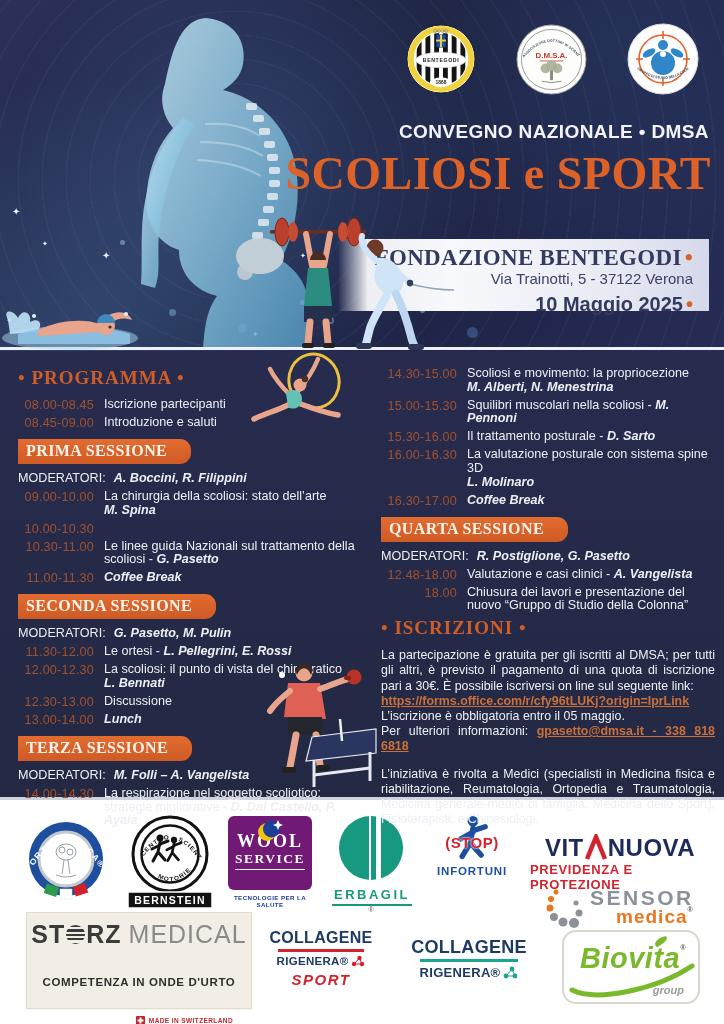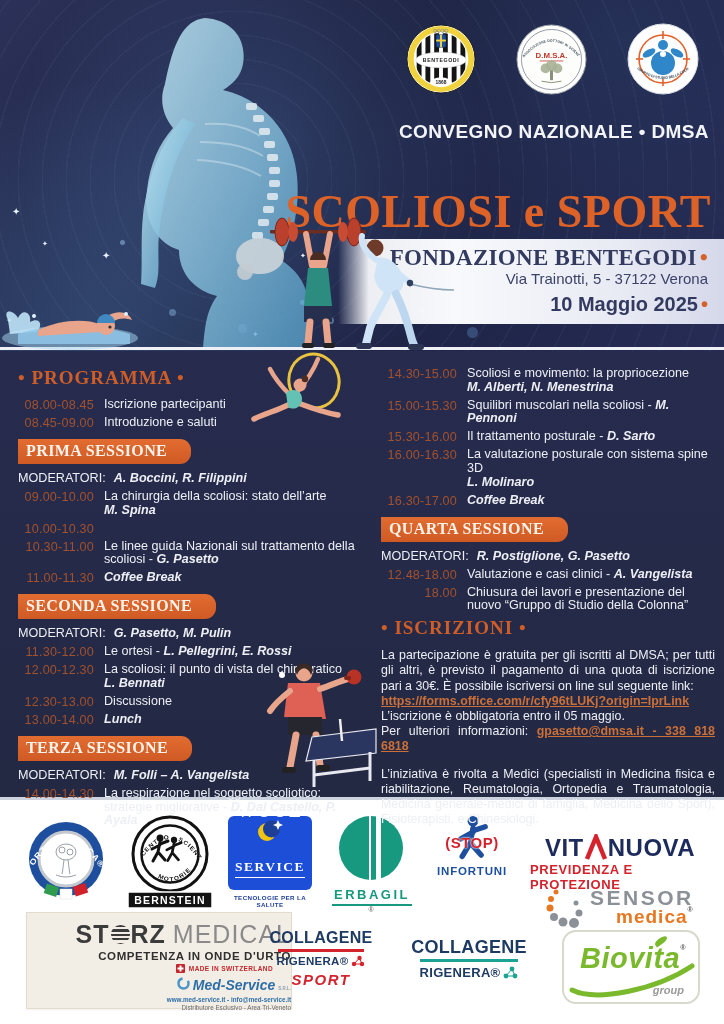--- a/index.html
+++ b/index.html
@@ -1,18 +1,18 @@
 <!DOCTYPE html>
 <html><head>
 <meta charset="utf-8">
 <style>
   html,body{margin:0;padding:0;background:#555;}
   .poster{position:relative;width:724px;height:1024px;margin:0 auto;background:#fff;
           font-family:"Liberation Sans",sans-serif;overflow:hidden;}
-  .serif{font-family:"Liberation Serif",serif;margin-top:38px;}
+  .serif{font-family:"Liberation Serif",serif;}
 
   
   .hero{position:absolute;top:0;left:0;width:724px;height:351px;overflow:hidden;
         background:linear-gradient(130deg,#2b3158 0%,#1d2240 45%,#20264a 75%,#262c55 100%);}
   .rings{position:absolute;inset:0;
          background:repeating-radial-gradient(circle at 235px 180px,rgba(173,199,235,0.05) 0 1.5px,transparent 1.5px 24px);}
   .glow{position:absolute;inset:0;background:
         radial-gradient(circle at 250px 160px,rgba(86,126,192,.30),transparent 46%),
         radial-gradient(circle at 620px 40px,rgba(70,105,170,.18),transparent 40%),
         radial-gradient(circle at 90px 330px,rgba(90,150,210,.28),transparent 35%);}
@@ -22,21 +22,21 @@
          120px 8px 0 0 rgba(160,210,245,.5),170px 30px 0 3px rgba(110,170,225,.3),
          -130px 10px 0 1px rgba(150,200,240,.4),225px -45px 0 1px rgba(150,200,240,.35),
          -180px -60px 0 0 rgba(170,215,250,.45);}
   .sparkles span{position:absolute;color:#eaf4ff;font-size:10px;}
   .anatomy{position:absolute;left:55px;top:4px;z-index:1;}
   .logos{position:absolute;top:23px;right:25px;display:flex;align-items:center;gap:40px;z-index:3;}
   .kicker{position:absolute;top:121px;right:15px;z-index:3;font-size:19px;font-weight:bold;
           color:#f3f4f8;letter-spacing:.4px;}
   .title{position:absolute;top:147px;right:13px;z-index:3;font-family:"Liberation Serif",serif;
          font-weight:bold;font-size:46px;color:#dd6227;letter-spacing:.5px;}
-  .band{position:absolute;top:239px;left:338px;right:0;height:85px;z-index:2;
+  .band{position:absolute;top:239px;left:338px;right:15px;height:72px;z-index:2;
         background:linear-gradient(90deg,rgba(250,250,253,0) 0%,rgba(250,250,253,.94) 8%,#f8f9fc 30%,#e9ebf4 72%,#d5d8ea 100%);
         padding:7px 16px 0 0;text-align:right;box-sizing:border-box;}
   .venue{font-family:"Liberation Serif",serif;font-weight:bold;font-size:23px;color:#333a60;letter-spacing:.3px;line-height:1.05;}
   .addr{font-size:15px;color:#3c4268;}
   .date{font-size:20px;color:#333a60;margin-top:6px;font-weight:bold;}
   .odot{color:#d5622a;margin-left:3px;}
   .hline{position:absolute;left:0;right:0;top:347px;height:3px;background:#eef0f5;z-index:4;}
   .sport-ill{position:absolute;z-index:5;}
 
   
@@ -60,22 +60,22 @@
   .isc-p{color:#edeff4;font-size:12.4px;line-height:15.2px;text-align:justify;margin:0;}
   .lnk{color:#cb7038;font-weight:bold;text-decoration:underline;font-size:12.4px;cursor:pointer;}
   .bold{font-weight:normal;}
   .mt{margin-top:12px;}
 
   
   .sponsors{position:absolute;top:797px;left:0;width:724px;height:227px;background:#fff;
             border-top:3px solid #cdd2df;box-sizing:border-box;}
   .sp{position:absolute;}
   #wool{left:226px;top:16px;width:88px;text-align:center;}
-  .wool-box{width:84px;height:74px;margin:0 auto;background:#1d4ed8;border-radius:6px;position:relative;
-            display:flex;flex-direction:column;justify-content:flex-end;align-items:center;padding-bottom:12px;box-sizing:border-box;}
+  .wool-box{width:84px;height:74px;margin:0 auto;background:#701a75;border-radius:6px;position:relative;
+            display:flex;flex-direction:column;justify-content:flex-end;align-items:center;padding-bottom:20px;box-sizing:border-box;}
   .wool-w{color:#fff;font-family:"Liberation Serif",serif;font-weight:bold;font-size:18px;letter-spacing:2px;line-height:1.05;}
   .wool-s{color:#fff;font-family:"Liberation Serif",serif;font-weight:bold;font-size:13.5px;letter-spacing:1.5px;
           border-bottom:1px solid #fff;padding-bottom:2px;}
   .wool-tag{font-size:6.2px;color:#1e3f97;letter-spacing:.4px;font-weight:bold;margin-top:4px;}
   #erbagil{left:332px;top:16px;width:78px;text-align:center;}
   .erb-circle{width:64px;height:64px;border-radius:50%;background:#16997e;margin:0 auto;position:relative;}
   .erb-bar{position:absolute;left:37px;top:-4px;width:5px;height:72px;background:#fff;}
   .erb-bar2{position:absolute;left:30px;top:-2px;width:1.5px;height:68px;background:#fff;}
   .erb-name{display:inline-block;color:#16997e;font-size:13px;font-weight:bold;letter-spacing:2.5px;
             border-bottom:2px solid #16997e;padding:0 2px 2px;margin-top:7px;}
@@ -86,23 +86,23 @@
   .stop-name{margin-top:14px;color:#1d4f9e;font-size:11.5px;font-weight:bold;letter-spacing:.8px;}
   #vitanuova{left:530px;top:34px;width:180px;}
   .vn-row{display:flex;align-items:flex-end;justify-content:center;}
   .vn-t{font-size:24px;font-weight:bold;color:#1c2a5c;letter-spacing:.5px;line-height:1;}
   .vn-tag{text-align:left;color:#d5232e;font-size:13px;font-weight:bold;letter-spacing:.6px;margin-top:2px;padding-right:4px;}
   #sensor{left:546px;top:86px;width:168px;}
   .sen{display:flex;align-items:center;gap:6px;}
   .sen-col{display:flex;flex-direction:column;}
   .sen-1{color:#8b9196;font-size:21px;font-weight:bold;letter-spacing:2.5px;line-height:1;}
   .sen-2{color:#e87722;font-size:19px;font-weight:bold;letter-spacing:1px;margin-top:-2px;align-self:flex-end;}
-  #storz{left:26px;top:112px;width:266px;height:97px;background:#f3eee5;border:1px solid #e3dccd;
-         display:flex;flex-direction:column;align-items:flex-end;padding-top:9px;box-sizing:border-box;
-         box-shadow:0 1px 2px rgba(0,0,0,.06);}
+  #storz{left:26px;top:112px;width:226px;height:97px;background:#f3eee5;border:1px solid #e3dccd;
+         display:flex;flex-direction:column;align-items:center;padding-top:9px;box-sizing:border-box;
+         box-shadow:0 1px 2px rgba(0,0,0,.06);gap:26px;}
   .storz-brand{display:flex;align-items:center;color:#3b3b3b;font-size:25px;font-weight:bold;letter-spacing:1px;line-height:1;}
   .storz-sphere{display:inline-block;width:19px;height:19px;border-radius:50%;margin:0 1px;
                 background:repeating-linear-gradient(180deg,#3b3b3b 0 2.2px,#f3eee5 2.2px 4.4px);}
   .storz-light{color:#8a8a8a;font-weight:normal;margin-left:7px;}
   .storz-tag{color:#2f2f2f;font-weight:bold;font-size:11.5px;letter-spacing:.6px;margin-top:3px;}
   .storz-made{display:flex;align-items:center;gap:4px;align-self:flex-end;margin-right:18px;margin-top:2px;
               color:#c4242b;font-size:6.5px;font-weight:bold;letter-spacing:.4px;}
   .storz-ms{display:flex;align-items:baseline;gap:3px;margin-top:4px;color:#2d6ea8;font-size:14px;
             font-style:italic;font-weight:bold;}
   .storz-srl{font-size:4.5px;color:#8aa0b4;font-style:normal;}

